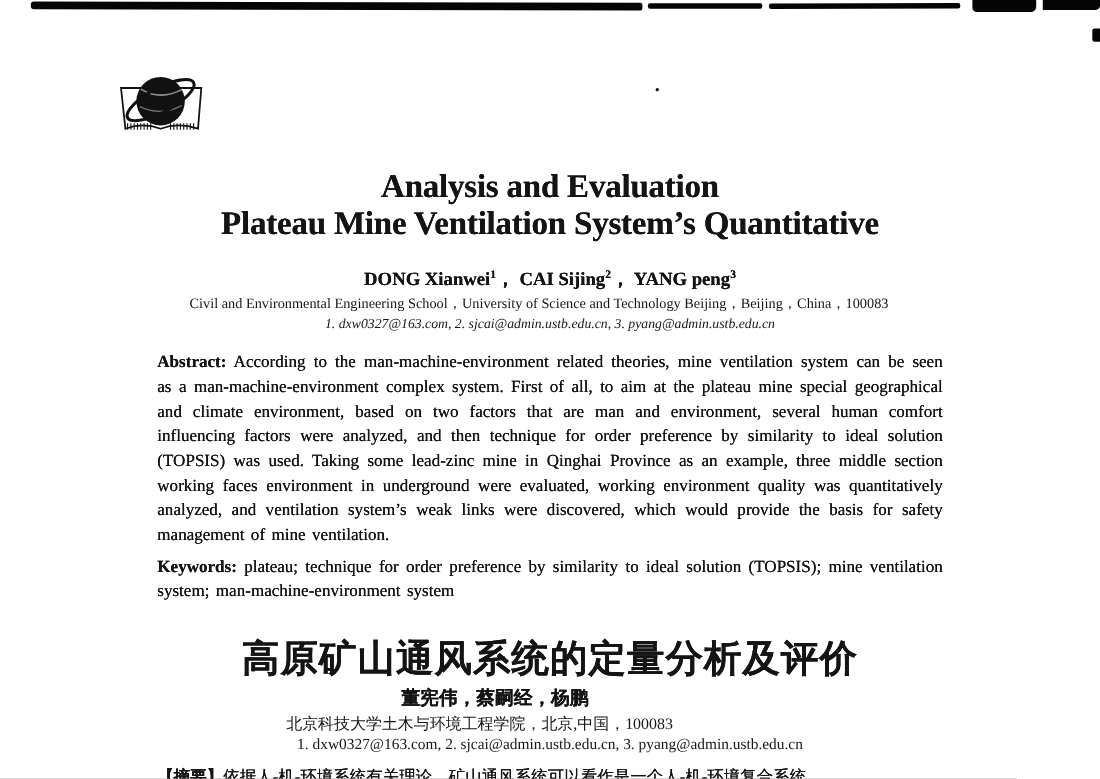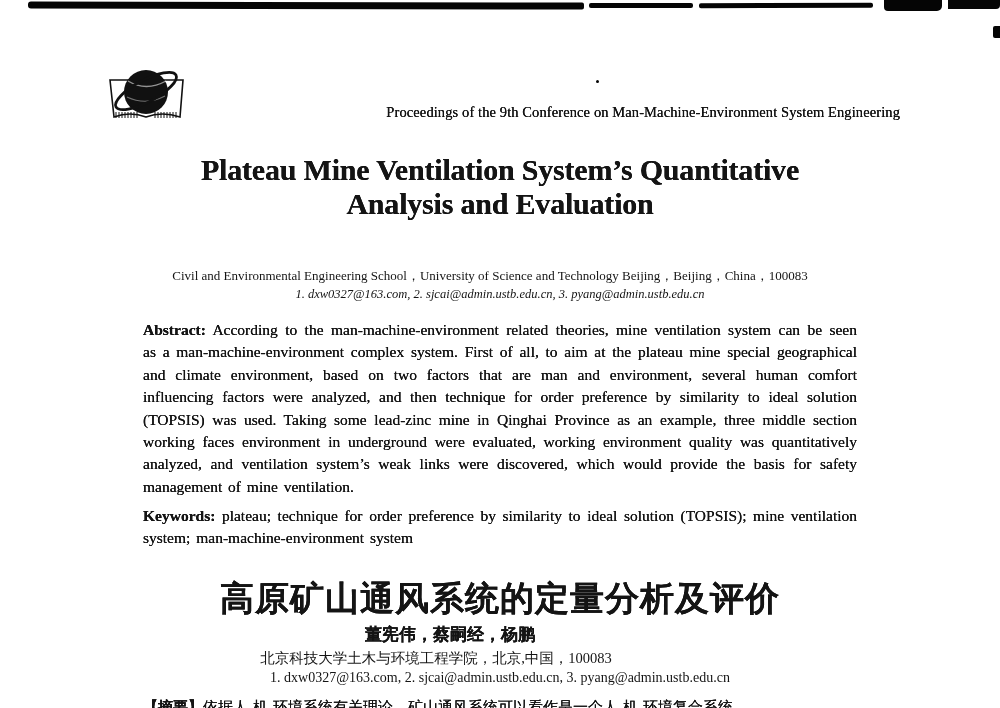--- a/index.html
+++ b/index.html
@@ -123,27 +123,27 @@
         <line x1="73" y1="46" x2="73" y2="52"></line>
           <line x1="76" y1="46" x2="76" y2="52"></line>
       </g>
       <circle cx="46" cy="26" r="22" fill="#111111"></circle>
       <path d="M28 15 Q46 26 66 15" stroke="#ffffff" stroke-width="1.4" fill="none" opacity="0.55"></path>
       <path d="M27 31 Q46 40 65 30" stroke="#ffffff" stroke-width="1.2" fill="none" opacity="0.4"></path>
       <ellipse cx="46" cy="25" rx="34" ry="11" fill="none" stroke="#111111" stroke-width="2.8" transform="rotate(-28 46 25)"></ellipse>
     </svg>
   </div>
 
-  <div class="header-line">Proceedings of the 9th Conference on Man-Machine-Environment System Engineering</div>
 
   <h1 class="title">
+    <span class="tline">Analysis and Evaluation</span>
     <span class="tline">Plateau Mine Ventilation System’s Quantitative</span>
-    <span class="tline">Analysis and Evaluation</span>
   </h1>
 
+  <div class="authors"><span>DONG Xianwei</span><sup>1</sup><span>， </span><span>CAI Sijing</span><sup>2</sup><span>， </span><span>YANG peng</span><sup>3</sup></div>
 
   <div class="affiliation">Civil and Environmental Engineering School，University of Science and Technology Beijing，Beijing，China，100083</div>
   <div class="emails-en">1. dxw0327@163.com, 2. sjcai@admin.ustb.edu.cn, 3. pyang@admin.ustb.edu.cn</div>
 
   <p class="abstract"><span class="lbl">Abstract:</span>
     <span>According to the man-machine-environment related theories, mine ventilation system can be seen as a man-machine-environment complex system. First of all, to aim at the plateau mine special geographical and climate environment, based on two factors that are man and environment, several human comfort influencing factors were analyzed, and then technique for order preference by similarity to ideal solution (TOPSIS) was used. Taking some lead-zinc mine in Qinghai Province as an example, three middle section working faces environment in underground were evaluated, working environment quality was quantitatively analyzed, and ventilation system’s weak links were discovered, which would provide the basis for safety management of mine ventilation.</span></p>
 
   <p class="keywords"><span class="lbl">Keywords:</span>
     <span>plateau; technique for order preference by similarity to ideal solution (TOPSIS); mine ventilation system; man-machine-environment system</span></p>
 

